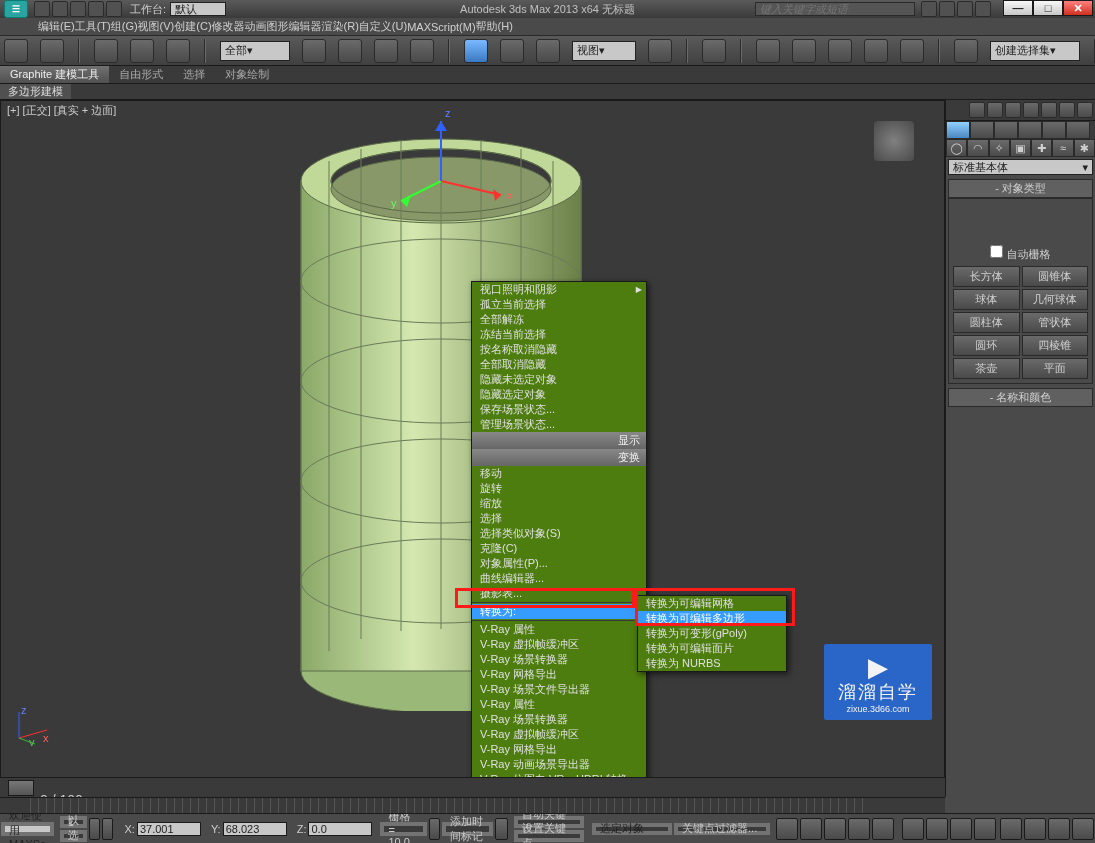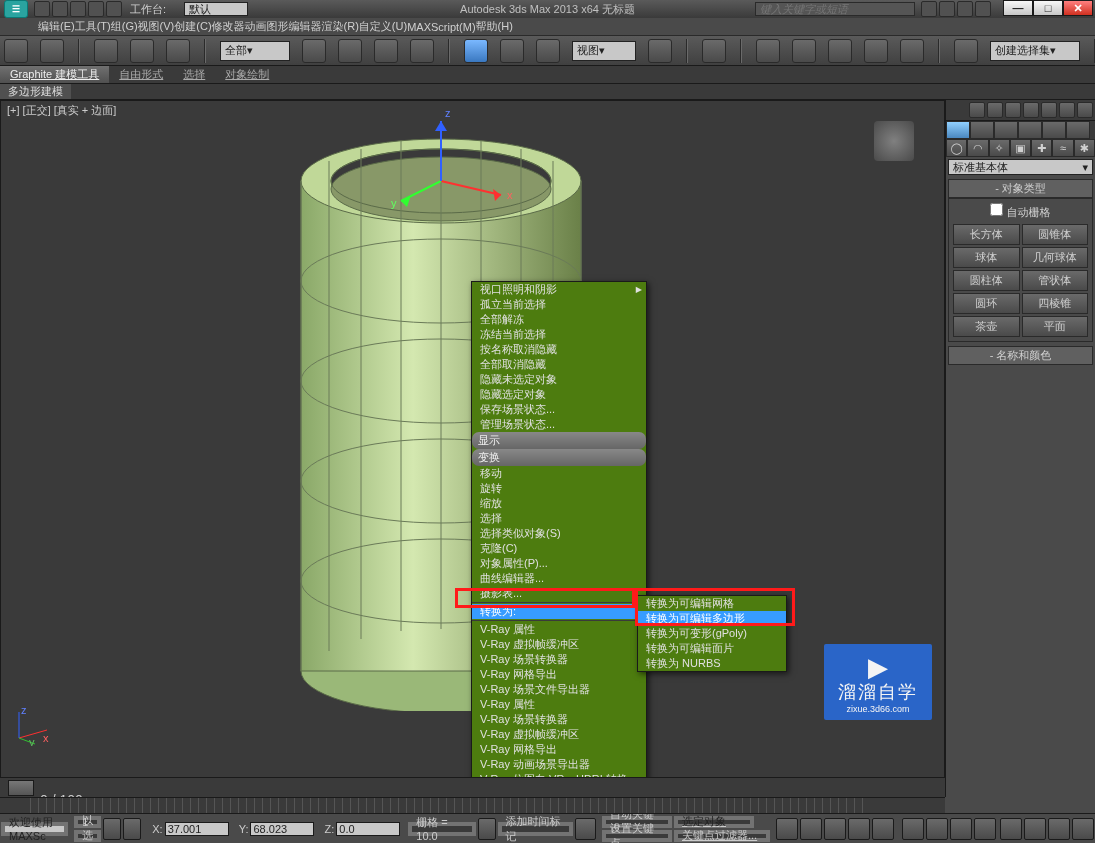--- a/index.html
+++ b/index.html
@@ -4,21 +4,21 @@
 <style>
 * { margin: 0; padding: 0; box-sizing: border-box; font-family: "Microsoft YaHei", SimSun, Arial, sans-serif; font-size: 11px; }
 body { background: #4a4a4a; color: #d0d0d0; width: 1095px; height: 843px; overflow: hidden; position: relative; }
 
 
 .titlebar { height: 18px; background: linear-gradient(#5a5a5a,#3a3a3a); display: flex; align-items: center; position: relative; }
 .app-icon { width: 24px; height: 18px; background: #2aa4a0; border: 1px solid #0a7a76; border-radius: 3px; margin: 0 4px; display:flex; align-items:center; justify-content:center; color:#fff; font-weight:bold; font-size:9px;}
 .qat { display: flex; gap: 2px; margin-left: 2px; }
 .qat-btn { width: 16px; height: 16px; background: #515151; border: 1px solid #2a2a2a; border-radius: 2px; }
 .workspace-label { margin-left: 8px; }
-.workspace-input { background: #c8c8c8; color: #222; border: 1px solid #222; padding: 0 4px; width: 64px; height: 14px; margin-left: 18px;}
+.workspace-input { background: #c8c8c8; color: #222; border: 1px solid #222; padding: 0 4px; width: 56px; height: 14px; margin-left: 4px;}
 .title-center { position: absolute; left: 50%; transform: translateX(-50%); color: #c0c0c0; white-space: nowrap;}
 .search-box { position: absolute; right: 180px; width: 160px; height: 14px; background: #555; border: 1px solid #2a2a2a; color: #aaa; font-style: italic; padding: 0 4px;}
 .titlebar-right-icons { position:absolute; right: 104px; top:1px; display:flex; gap:2px;}
 .titlebar-right-icons .tbi { width:16px; height:16px; background:#515151; border:1px solid #2a2a2a; border-radius:2px;}
 .winctrl { position: absolute; right: 2px; top: 0; display: flex; }
 .winbtn { width: 30px; height: 16px; border: 1px solid #1a1a1a; display:flex; align-items:center; justify-content:center; font-weight:bold; color:#222;}
 .winbtn.min { background: linear-gradient(#f8f8f8,#c8c8c8);}
 .winbtn.max { background: linear-gradient(#f8f8f8,#c8c8c8);}
 .winbtn.close { background: linear-gradient(#ff8080,#d03020); color:#fff;}
 
@@ -28,40 +28,40 @@
 
 
 .maintoolbar { height: 30px; background: linear-gradient(#5a5a5a,#404040); display: flex; align-items: center; padding: 0 4px; gap: 12px; border-bottom: 1px solid #1a1a1a; overflow:hidden;}
 .tbtn { width: 24px; height: 24px; background: linear-gradient(#6a6a6a,#4a4a4a); border: 1px solid #2a2a2a; border-radius: 3px; flex-shrink:0;}
 .tbtn.active { background: linear-gradient(#7ab8ff,#3a78c0); }
 .tsep { width: 2px; height: 24px; border-left:1px solid #2a2a2a; border-right:1px solid #6a6a6a; flex-shrink:0; margin:0 2px;}
 .tdropdown { height: 20px; background: #c8c8c8; color: #222; border: 1px solid #222; padding: 0 4px; flex-shrink:0; display:flex; align-items:center;}
 
 
 .ribbonbar { height: 18px; background: #3a3a3a; display: flex; align-items: center; border-bottom: 1px solid #1a1a1a; font-size:12px;}
-.ribbonbar .rtab { padding: 1px 10px; height:100%; display:flex; align-items:center; color:#aaa;text-decoration:underline;}
+.ribbonbar .rtab { padding: 1px 10px; height:100%; display:flex; align-items:center; color:#aaa;}
 .ribbonbar .rtab.active { background: linear-gradient(#707070,#505050); color:#eee; }
 .subribbon { height: 16px; background: #3a3a3a; display:flex; border-bottom:1px solid #1a1a1a;}
 .subribbon .srtab { padding: 0 8px; background:#505050; color:#ddd; font-size:11px;}
 
 
 .main { position: absolute; top: 100px; left: 0; right: 0; bottom: 46px; display: flex; }
 .viewport { flex: 1; background: #3a3a3a; position: relative; border: 1px solid #1a1a1a; }
 .vp-label { position: absolute; top: 2px; left: 6px; color: #ccc; font-size: 11px; }
 .vp-gizmo { position: absolute; bottom: 50px; left: 10px; width: 40px; height: 40px; }
 .vp-cube { position: absolute; top: 20px; right: 30px; width: 40px; height: 40px; background: radial-gradient(#808080,#4a4a4a); border-radius: 4px; }
 
 
 .tube-svg { position:absolute; left:280px; top:10px; }
 
 
 .ctxmenu { position: absolute; background: #4d7c0f; border: 1px solid #1a1a1a; box-shadow: 2px 2px 6px rgba(0,0,0,.6); color:#e0e0e0; min-width:160px; }
 .ctxmenu .item { padding: 1px 18px 1px 8px; white-space: nowrap; font-size:11px; line-height:13px; position:relative;}
 .ctxmenu .item.sub::after { content:"▶"; position:absolute; right:4px; font-size:8px; }
-.ctxmenu .hdr { background: linear-gradient(#888,#666); color:#eee; text-align:left; padding:1px 6px; font-size:11px;border-radius:7px;}
+.ctxmenu .hdr { background: linear-gradient(#888,#666); color:#eee; text-align:right; padding:1px 6px; font-size:11px;}
 .ctxmenu .sep { height:1px; background:#3a3a3a; margin:1px 0;}
 .ctxmenu .item.sel { background:#379cff; color:#fff;}
 .ctxmenu .item.hl { background:#379cff; color:#fff;}
 .redbox { position:absolute; border:3px solid #ff1a1a; pointer-events:none; }
 
 
 .cmdpanel { width: 150px; background: #4a4a4a; border-left: 1px solid #1a1a1a; display:flex; flex-direction:column; }
 .cmdpanel .tabs { display:flex; background:#3a3a3a; height:18px;}
 .cmdpanel .tabs .ptab { width:24px; height:18px; border:1px solid #2a2a2a; background:linear-gradient(#6a6a6a,#4a4a4a);}
 .cmdpanel .subtabs { display:flex; background:#3a3a3a; height:18px;}
@@ -342,21 +342,21 @@
       <div class="stab">✚</div>
       <div class="stab">≈</div>
       <div class="stab">✱</div>
     </div>
     <div class="combo">
         <span>标准基本体</span>
         <span>▾</span>
       </div>
     <div class="rollout-hdr">- <span>对象类型</span></div>
     <div class="rollout-body">
-      <div style="text-align:center;margin-bottom:4px;"><input type="checkbox" style=""> <span>自动栅格</span></div>
+      <div style="text-align:center;margin-bottom:4px;margin-top:42px;"><input type="checkbox" style=""> <span>自动栅格</span></div>
       <div class="grid2">
         <div class="pbtn">长方体</div>
         <div class="pbtn">圆锥体</div>
         <div class="pbtn">球体</div>
         <div class="pbtn">几何球体</div>
         <div class="pbtn">圆柱体</div>
         <div class="pbtn">管状体</div>
         <div class="pbtn">圆环</div>
         <div class="pbtn">四棱锥</div>
         <div class="pbtn">茶壶</div>
@@ -396,21 +396,21 @@
       <input value="0.0" style="">
     </div>
   <div class="cell" style="margin-left:8px;width:80px">栅格 = 10.0</div>
   <div class="sbtn"></div>
   <div class="cell" style="width:90px">添加时间标记</div>
   <div class="sbtn" style="width:26px"></div>
   <div style="display:flex;flex-direction:column;margin-left:4px;">
     <div class="cell" style="height:12px;width:70px">自动关键点</div>
     <div class="cell" style="height:12px;width:70px">设置关键点</div>
   </div>
-  <div style="display:flex;flex-direction:column;margin-left:0;text-decoration:underline;">
+  <div style="display:flex;flex-direction:row;margin-left:6px;">
     <div class="cell context-nav" style="height:12px;width:80px">选定对象</div>
     <div class="cell" style="height:12px;width:96px">关键点过滤器...</div>
   </div>
   <div style="display:flex;margin-left:4px;">
     <div class="sbtn"></div>
     <div class="sbtn"></div>
     <div class="sbtn"></div>
     <div class="sbtn"></div>
     <div class="sbtn"></div>
   </div>

